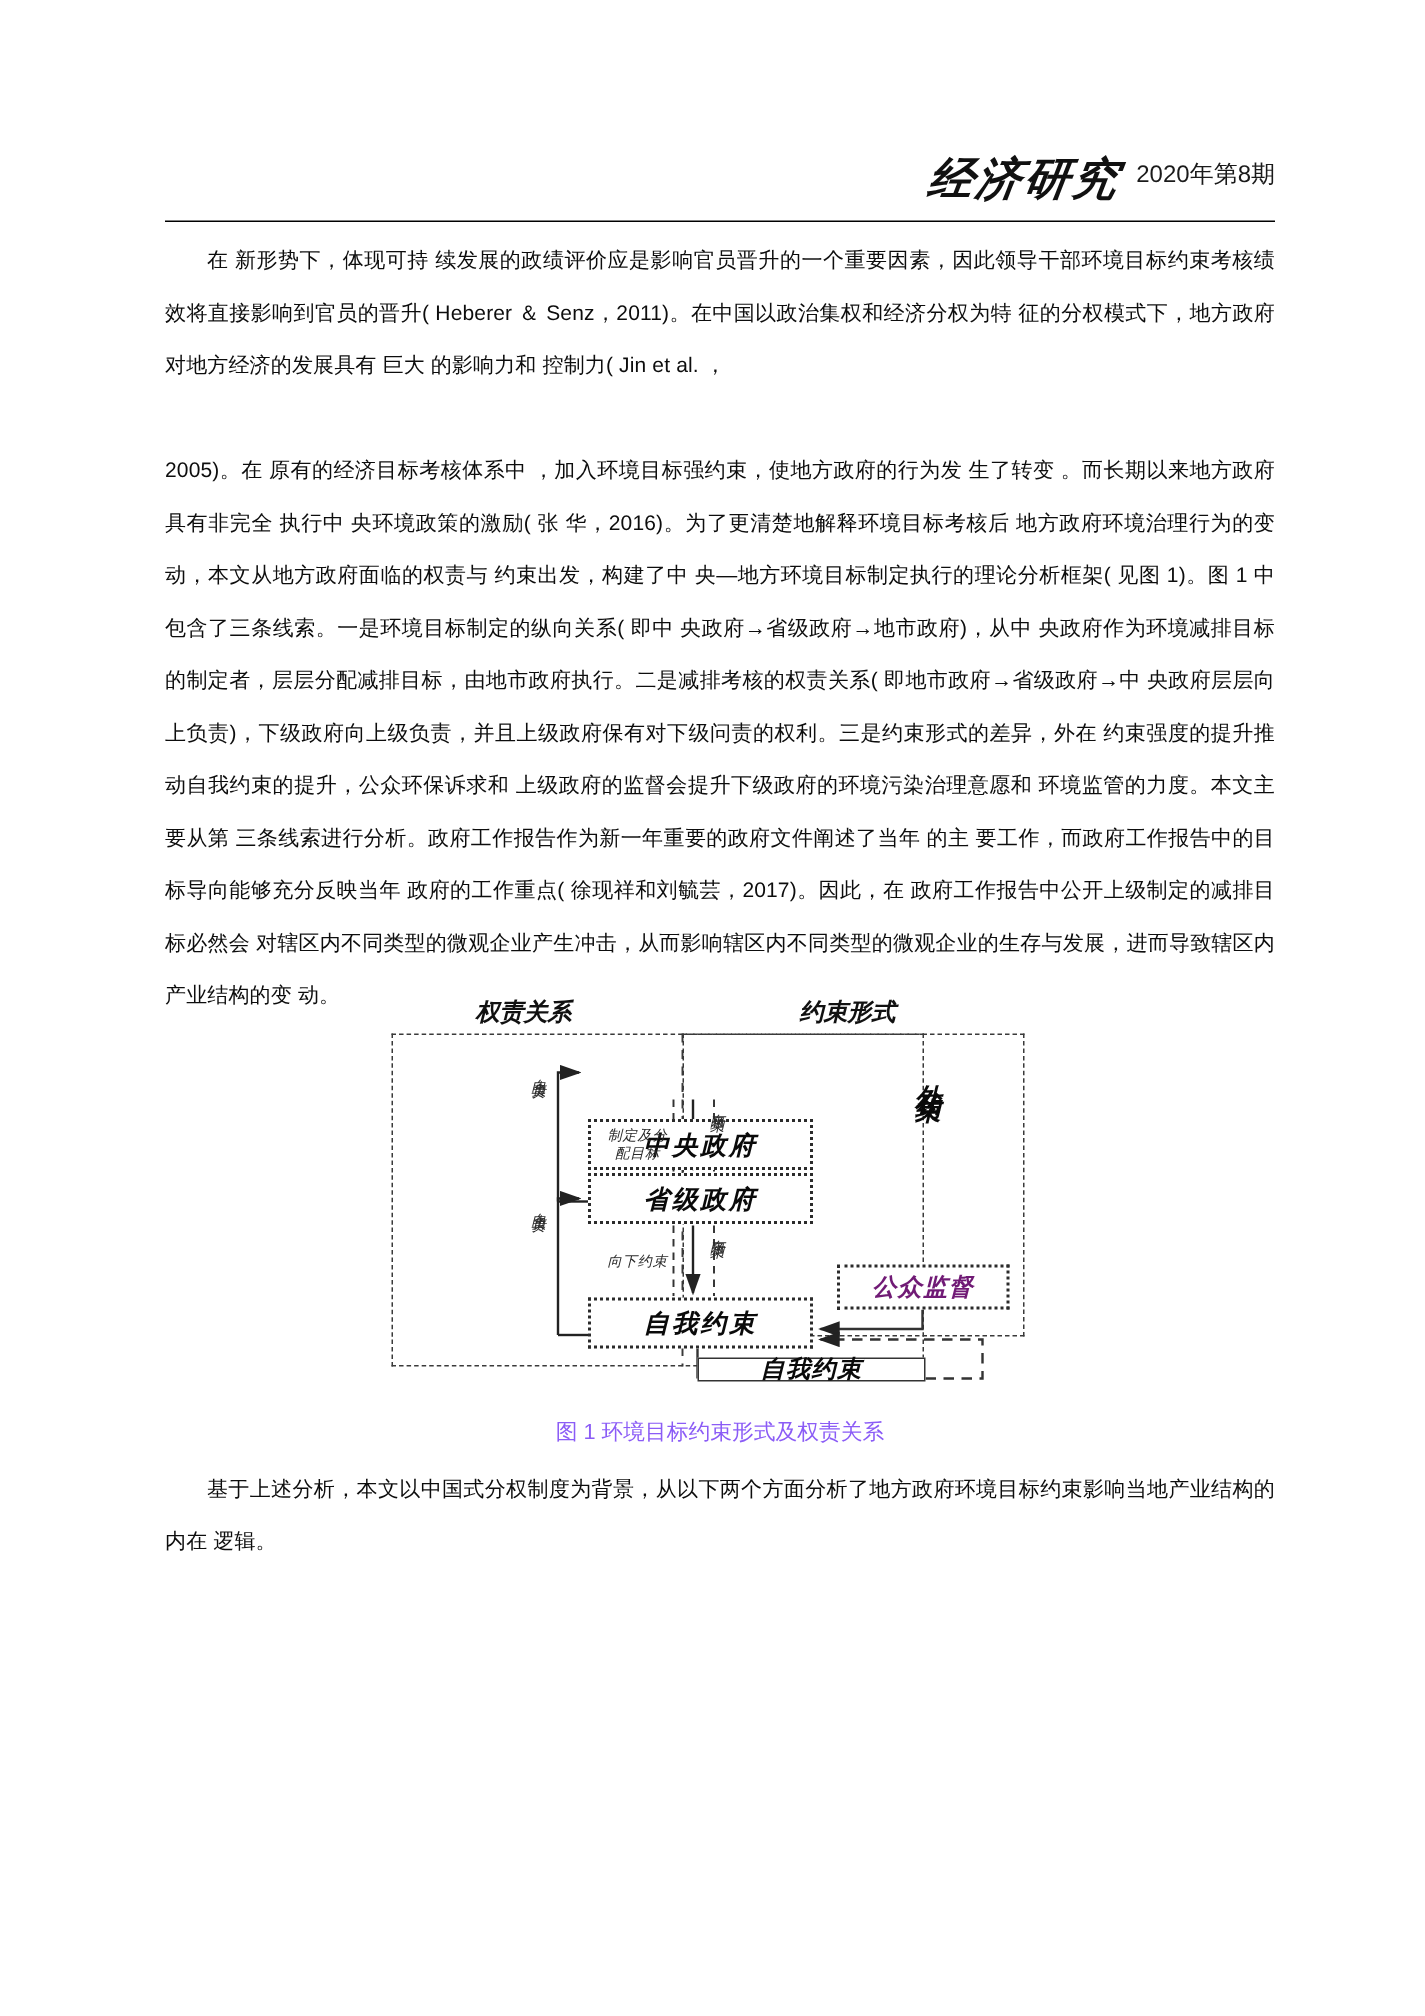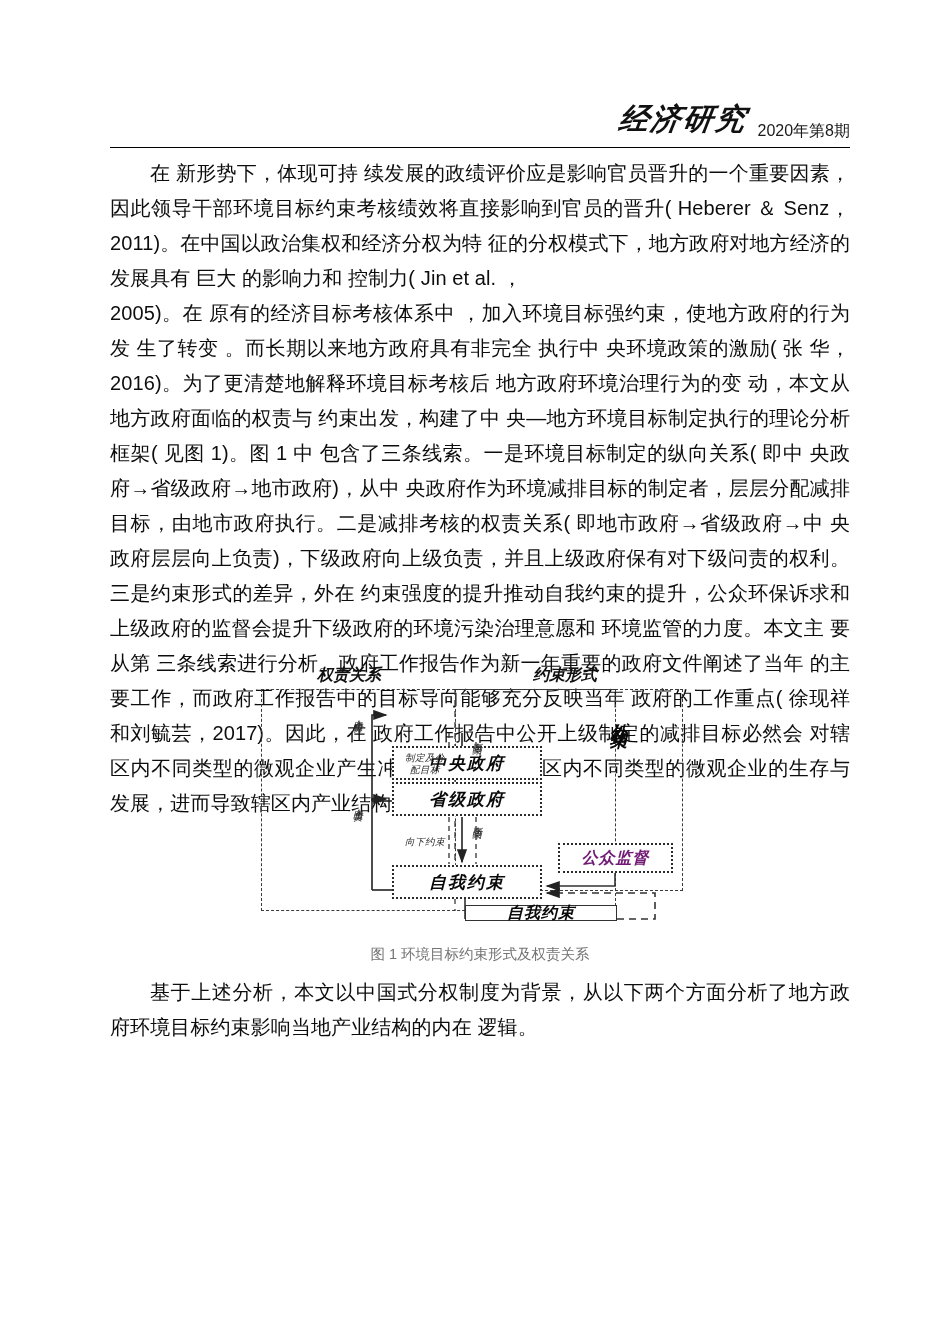--- a/index.html
+++ b/index.html
@@ -36,39 +36,39 @@
     font-weight: bold;
     font-style: italic;
     letter-spacing: 2px;
     color: #111;
     transform: skewX(-8deg);
     white-space: nowrap;
   }
   .header-issue {
     position: absolute;
     right: 0px;
-    bottom: 6px;
+    bottom: 21px;
     font-size: 16px;
     color: #1a1a1a;
     white-space: nowrap;
   }
   .header-rule {
     position: absolute;
     left: 0;
     right: 0;
     bottom: 0;
     border-bottom: 1.3px solid #000;
   }
 
   
   .bodytext {
     position: absolute;
     left: 110px;
     width: 740px;
-    font-size: 20px;
+    font-size: 14px;
     line-height: 35px;
     text-align: justify;
     text-justify: inter-ideograph;
     color: #0d0d0d;
     letter-spacing: 0.1px;
   }
   .bodytext p { margin: 0; }
   .indent { text-indent: 2em; }
 
   #para-1 { top: 156px; }
@@ -191,21 +191,21 @@
 
   .fig-svg { position: absolute; left: 0; top: 0; width: 440px; height: 275px; z-index: 3; }
 
   .fig-caption {
     position: absolute;
     left: 110px;
     top: 945px;
     width: 740px;
     text-align: center;
     font-size: 14.5px;
-    color: #737373;
+    color: #8b5cf6;
   }
 </style>
 </head>
 <body>
 
 <div id="page">
 
   <div class="header">
     <div class="header-logo">经济研究</div>
     <div class="header-issue">2020年第8期</div>

